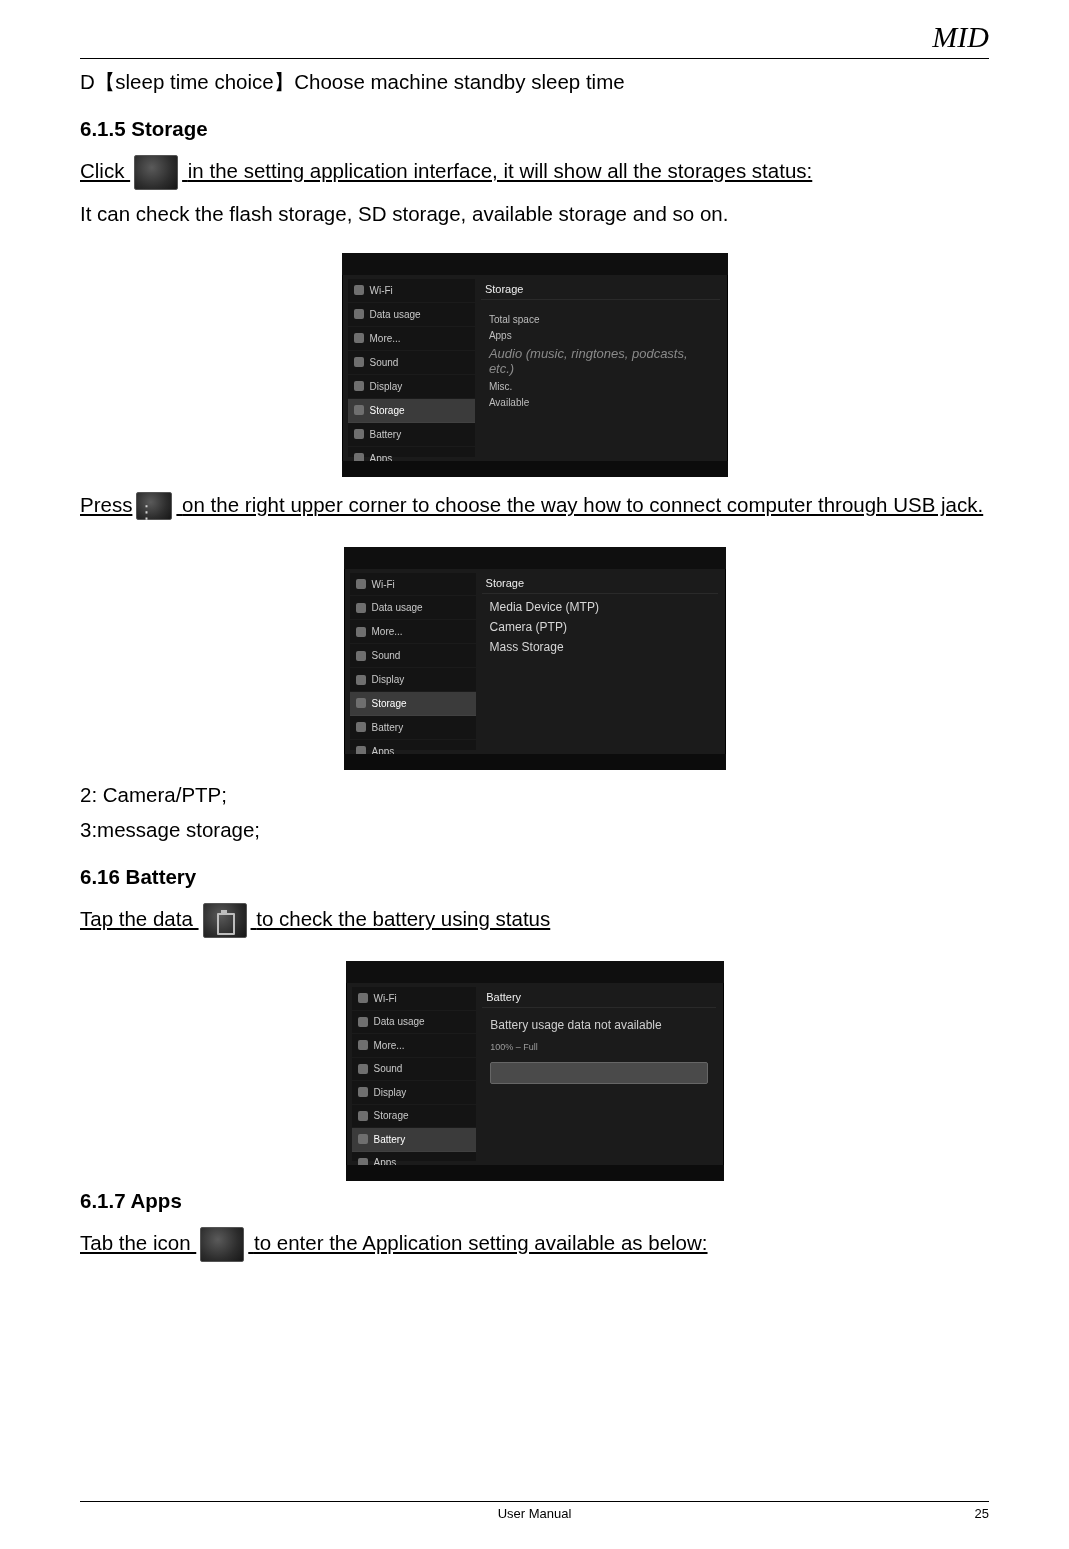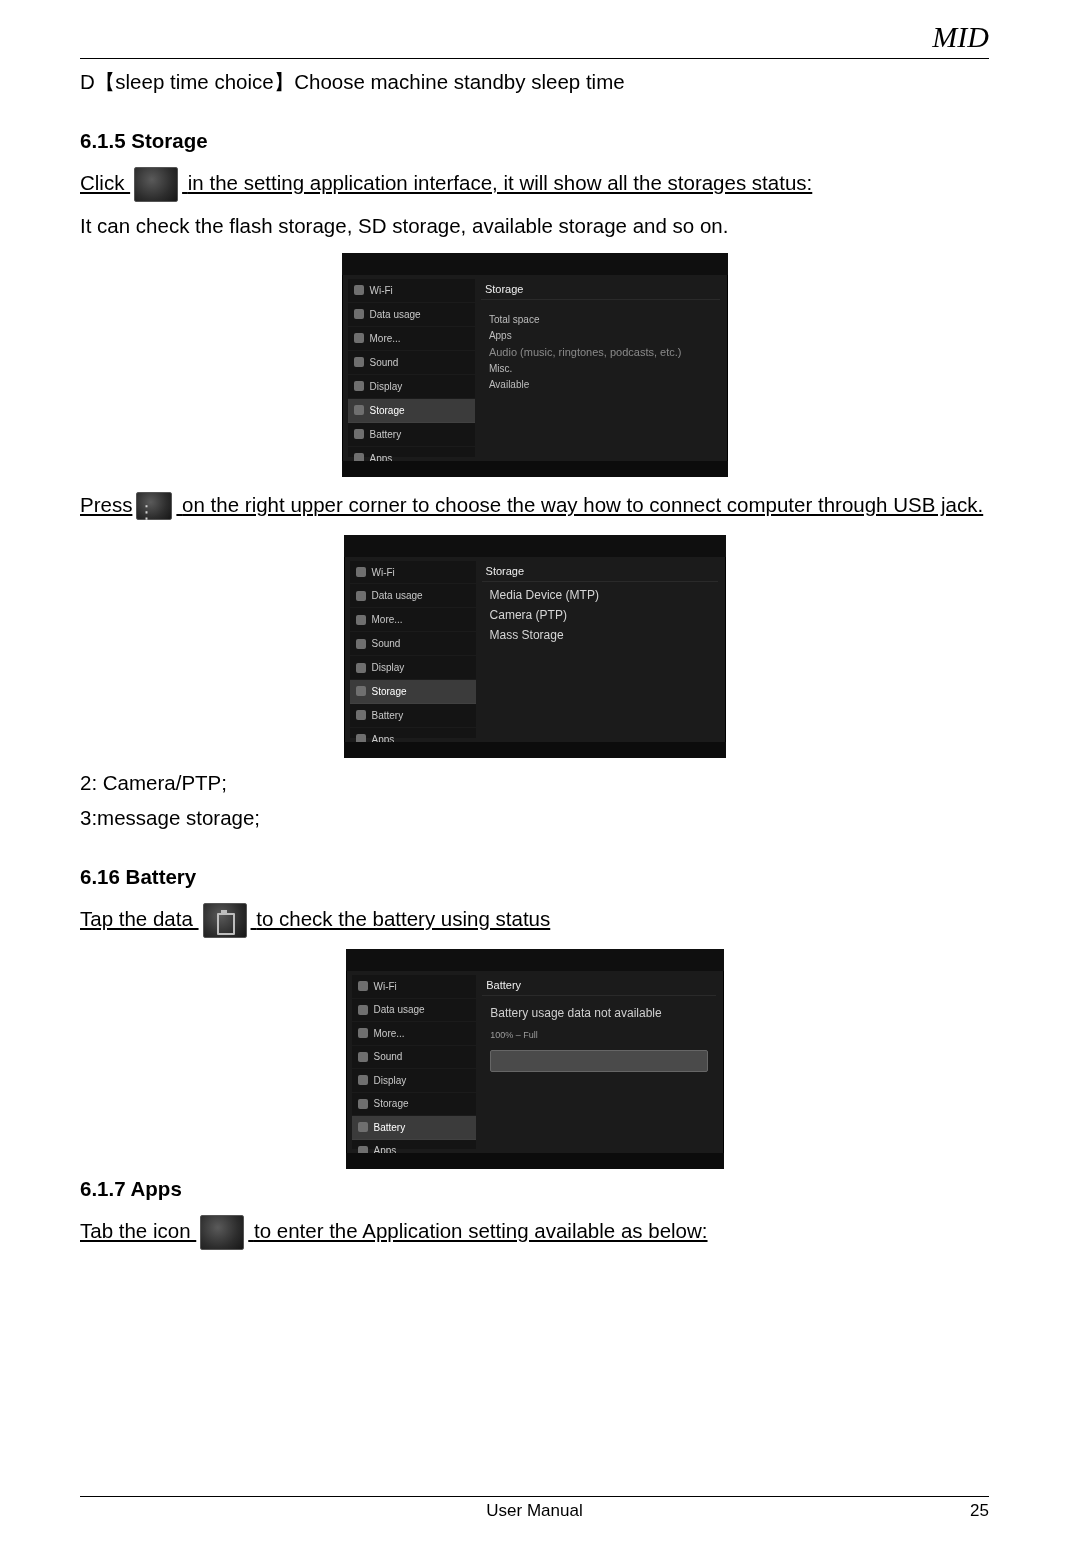--- a/index.html
+++ b/index.html
@@ -26,21 +26,21 @@
     }
     .body-line {
       font-size: 20.5px;
       line-height: 1.65;
       margin-top: 6px;
     }
     .body-line.tight { margin-top: 2px; }
     .section-heading {
       font-size: 20.5px;
       font-weight: bold;
-      margin-top: 30px;
+      margin-top: 18px;
       margin-bottom: 10px;
     }
     .para {
       font-size: 20.5px;
       line-height: 1.95;
       margin-top: 6px;
       text-decoration: underline;
     }
     .para.justify { text-align: justify; text-align-last: left; }
     .inline-icon {
@@ -74,21 +74,21 @@
     .inline-icon.battery::before{
       content:"";
       position:absolute;
       left:17px; top:6px;
       width:6px; height:3px;
       background:#bdbdbd;
     }
     .inline-icon.plain { width: 44px; height: 35px; }
     .screenshot {
       display: block;
-      margin: 10px auto 8px auto;
+      margin: 22px auto 8px auto;
       background: #1b1b1b;
       border-radius: 10px;
       box-shadow: inset 0 0 0 1px #000;
       position: relative;
     }
     .screenshot .ss-sidebar {
       position: absolute;
       left: 6px; top: 26px; bottom: 20px;
       width: 33%;
       background: #141414;
@@ -114,21 +114,21 @@
       width:10px; height:10px; background:#6f6f6f; border-radius:2px; flex:none;
     }
     .screenshot .ss-sidebar .ss-row.hl { background: #3b3b3b; color: #fff; }
     .screenshot .ss-main {
       position: absolute;
       left: calc(33% + 12px); right: 8px; top: 26px; bottom: 20px;
     }
     .ss-main-title { color:#eee; font-size:11px; padding:4px 4px; border-bottom:1px solid #2a2a2a;}
     .ss-bar-row { display:flex; gap:4px; margin:7px 6px; }
     .ss-text { color:#bdbdbd; font-size:10px; margin:5px 8px; }
-    .ss-text.small{ font-size:11px; color:#8a8a8a; }
+    .ss-text.small{ font-size:13px; color:#8a8a8a;font-style:italic; }
     .screenshot.usb .ss-opt {
       margin: 6px 8px;
       color:#d6d6d6;
       font-size:12px;
     }
     .screenshot.usb .ss-opt .sub{ color:#7f7f7f; font-size:8px; display:block; }
     .screenshot.battery .ss-info {
       margin: 10px 8px; color:#cfcfcf; font-size:12px;
     }
     .screenshot.battery .ss-btn{
@@ -136,21 +136,21 @@
       display:flex; align-items:center; justify-content:center; color:#ddd; font-size:9px;
     }
     .footer {
       position: absolute;
       left: 80px; right: 80px; bottom: 28px;
     }
     .footer hr { margin-bottom: 4px; }
     .footer-row {
       display: flex;
       justify-content: space-between;
-      font-size: 17px;
+      font-size: 13px;
     }
     .footer-row .um { flex: 1; text-align: center; }
     .footer-row .pn { width: 50px; text-align: right; }
     .footer-row .sp { width: 50px; }
   </style>
 </head>
 <body>
 
 <div class="page">
 

